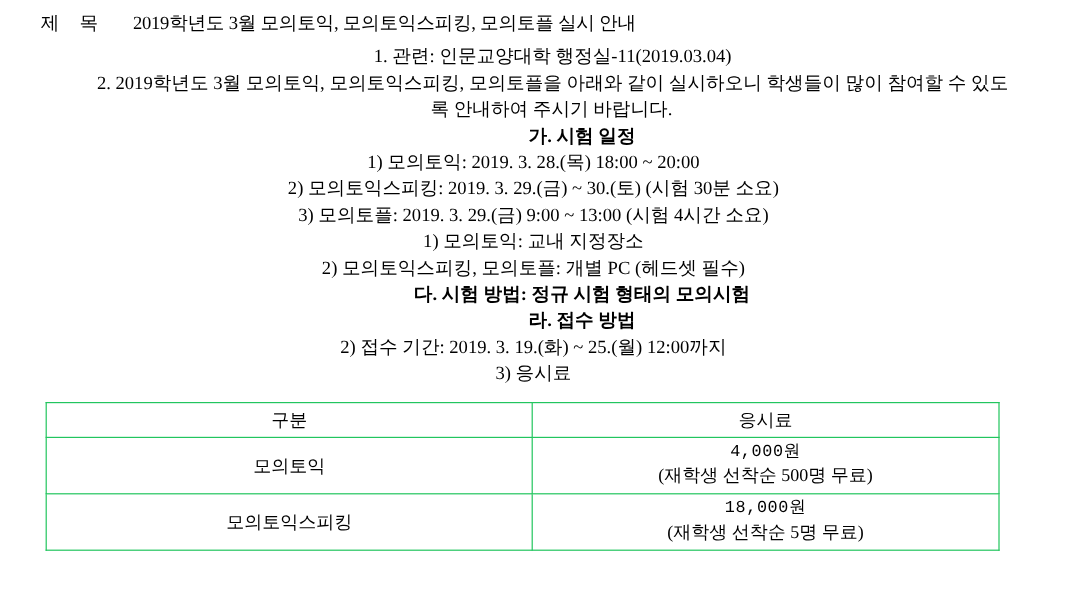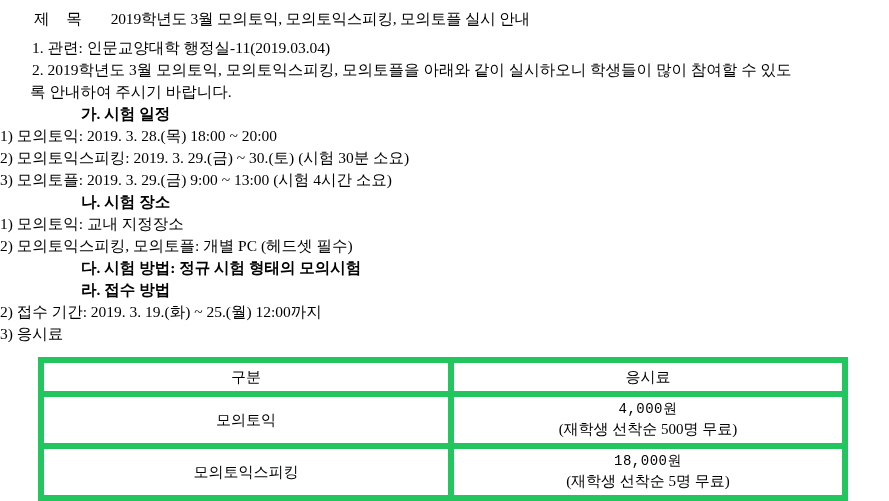--- a/index.html
+++ b/index.html
@@ -39,35 +39,36 @@
   .title-text {
     white-space: nowrap;
   }
   .body-block {
     padding: 7px 0 0 0;
     font-size: 15.5px;
     line-height: 1.42;
   }
   .line {
     white-space: pre;
+    text-align: center;
   }
   .lv0 { padding-left: 32px; }
   .lv0b { padding-left: 30px; }
   .lv1 { padding-left: 81px; font-weight: bold; }
   .lv2 { }
 
   table.fee {
     border-collapse: collapse;
     margin: 12px 0 0 38px;
     width: 792px;
     table-layout: fixed;
     font-size: 15px;
   }
   table.fee td, table.fee th {
-    border: 6px solid #22c55e;
+    border: 1px solid #22c55e;
     text-align: center;
     vertical-align: middle;
     padding: 3px 0;
     font-weight: normal;
   }
   table.fee th {
     height: 22px;
   }
   table.fee td.label {
     height: 40px;
@@ -96,21 +97,20 @@
   </div>
 
   <div class="body-block">
     <div class="line lv0">1. 관련: 인문교양대학 행정실-11(2019.03.04)</div>
     <div class="line lv0">2. 2019학년도 3월 모의토익, 모의토익스피킹, 모의토플을 아래와 같이 실시하오니 학생들이 많이 참여할 수 있도</div>
     <div class="line lv0b">록 안내하여 주시기 바랍니다.</div>
     <div class="line lv1">가. 시험 일정</div>
     <div class="line lv2">1) 모의토익: 2019. 3. 28.(목) 18:00 ~ 20:00</div>
     <div class="line lv2">2) 모의토익스피킹: 2019. 3. 29.(금) ~ 30.(토) (시험 30분 소요)</div>
     <div class="line lv2">3) 모의토플: 2019. 3. 29.(금) 9:00 ~ 13:00 (시험 4시간 소요)</div>
-    <div class="line lv1">나. 시험 장소</div>
     <div class="line lv2">1) 모의토익: 교내 지정장소</div>
     <div class="line lv2">2) 모의토익스피킹, 모의토플: 개별 PC (헤드셋 필수)</div>
     <div class="line lv1">다. 시험 방법: 정규 시험 형태의 모의시험</div>
     <div class="line lv1">라. 접수 방법</div>
     <div class="line lv2">2) 접수 기간: 2019. 3. 19.(화) ~ 25.(월) 12:00까지</div>
     <div class="line lv2">3) 응시료</div>
   </div>
 
   <table class="fee">
     <thead>

